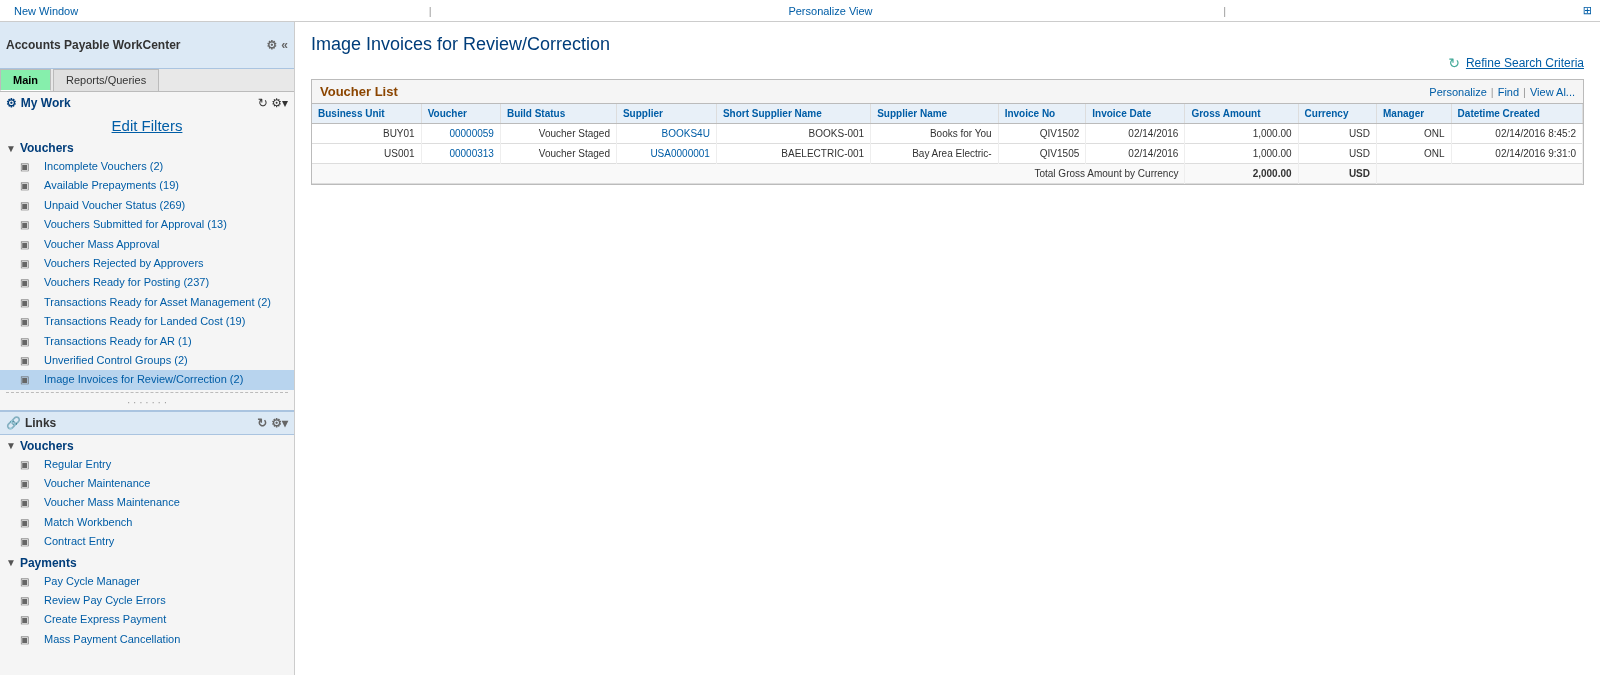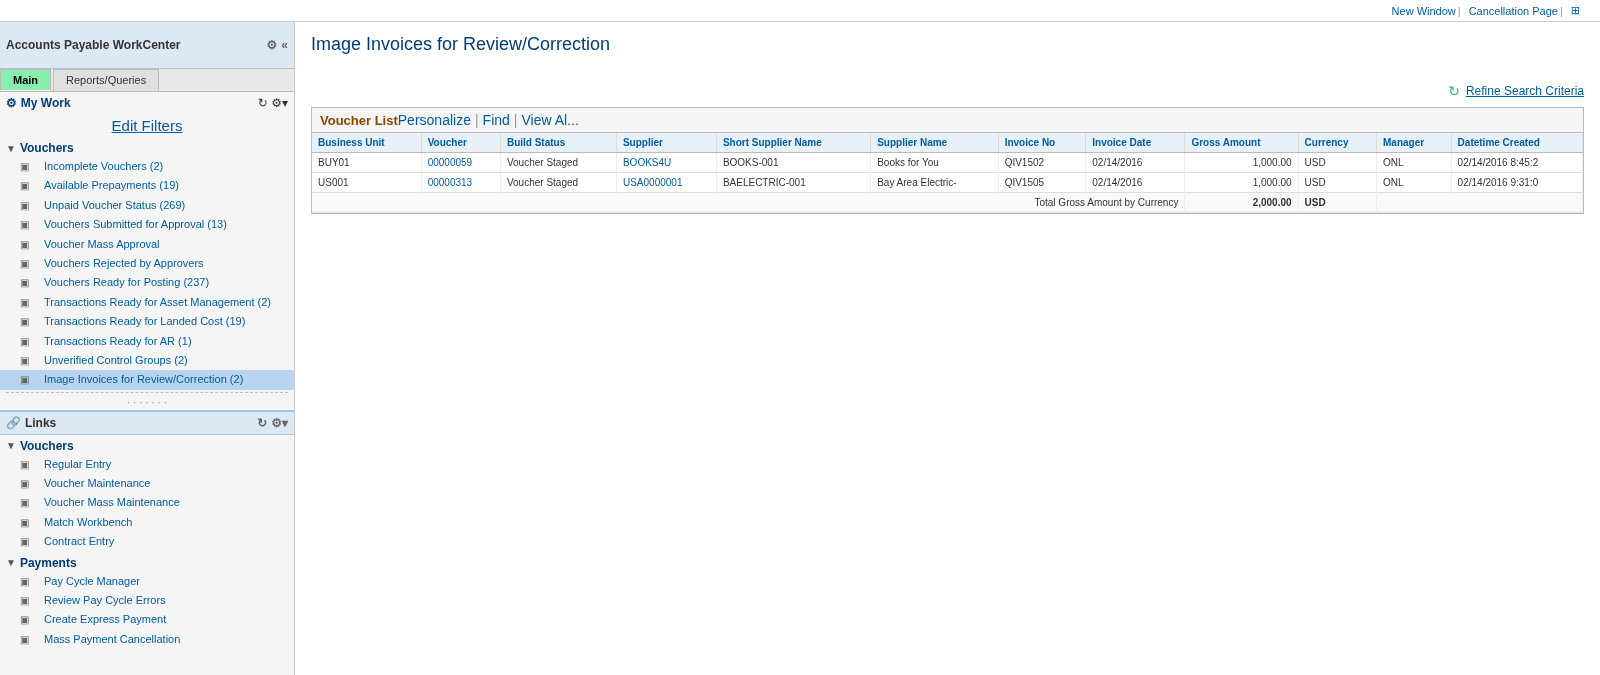--- a/index.html
+++ b/index.html
@@ -1,23 +1,23 @@
 <!DOCTYPE html>
 <html><head>
   <meta charset="utf-8">
   <style>
     * { box-sizing: border-box; margin: 0; padding: 0; }
     body { font-family: Arial, sans-serif; font-size: 12px; color: #333; background: #fff; overflow-x: hidden; }
 
     
     .top-bar {
       display: flex;
-      justify-content: flex-end;
-      align-items: center;
-      padding: 4px 20px;
+      justify-content: space-between;
+      align-items: center;
+      padding: 4px 8px;
       background: #fff;
       border-bottom: 1px solid #ccc;
       font-size: 11px;
       color: #005da6;
     }
     .top-bar a { color: #005da6; text-decoration: none; margin-left: 6px; }
     .top-bar span { color: #999; margin: 0 2px; }
 
     
     .layout {
@@ -163,21 +163,21 @@
       flex: 1;
       padding: 12px 16px;
       overflow-y: auto;
       background: #fff;
     }
 
     .page-title {
       font-size: 18px;
       color: #003d7a;
       font-weight: normal;
-      margin-bottom: 28px;
+      margin-bottom: 0;
     }
 
     .refine-row {
       display: flex;
       align-items: center;
       justify-content: flex-end;
       margin-bottom: 8px;
       gap: 6px;
     }
     .refine-link {
@@ -192,35 +192,35 @@
       cursor: pointer;
     }
 
     
     .voucher-list-container {
       border: 1px solid #bbb;
     }
     .voucher-list-title-row {
       display: flex;
       align-items: center;
-      justify-content: flex-start;
+      justify-content: space-between;
       background: #f5f5f5;
       border-bottom: 1px solid #bbb;
       padding: 4px 8px;
     }
     .voucher-list-title {
       font-weight: bold;
       color: #8b4500;
       font-size: 13px;
     }
     .voucher-list-actions {
       display: flex;
       align-items: center;
       gap: 4px;
-      font-size: 14px;
+      font-size: 11px;
       color: #005da6;
     }
     .voucher-list-actions span { color: #999; }
 
     table {
       width: 100%;
       border-collapse: collapse;
       font-size: 10px;
     }
     thead tr {
@@ -235,20 +235,21 @@
       border-right: 1px solid #ddd;
       white-space: nowrap;
     }
     tbody tr {
       border-bottom: 1px solid #ddd;
     }
     tbody td {
       padding: 4px 6px;
       border-right: 1px solid #eee;
       white-space: nowrap;
+      text-align: right;
     }
     tbody td a { color: #005da6; text-decoration: none; }
 
     .total-row {
       background: #f9f9f9;
     }
     .total-row td {
       font-weight: bold;
       padding: 4px 6px;
     }
@@ -257,21 +258,21 @@
     ::-webkit-scrollbar { width: 8px; height: 8px; }
     ::-webkit-scrollbar-track { background: #f1f1f1; }
     ::-webkit-scrollbar-thumb { background: #bbb; border-radius: 4px; }
   </style>
 </head>
 <body>
 
 <div class="top-bar">
   <a>New Window</a>
   <span>|</span>
-  <a>Cancellation Page</a>
+  <a>Personalize View</a>
   <span>|</span>
   <a>⊞</a>
 </div>
 
 <div class="layout">
 
   <div class="sidebar">
 
     <div class="sidebar-header">
       <div class="header-left">

